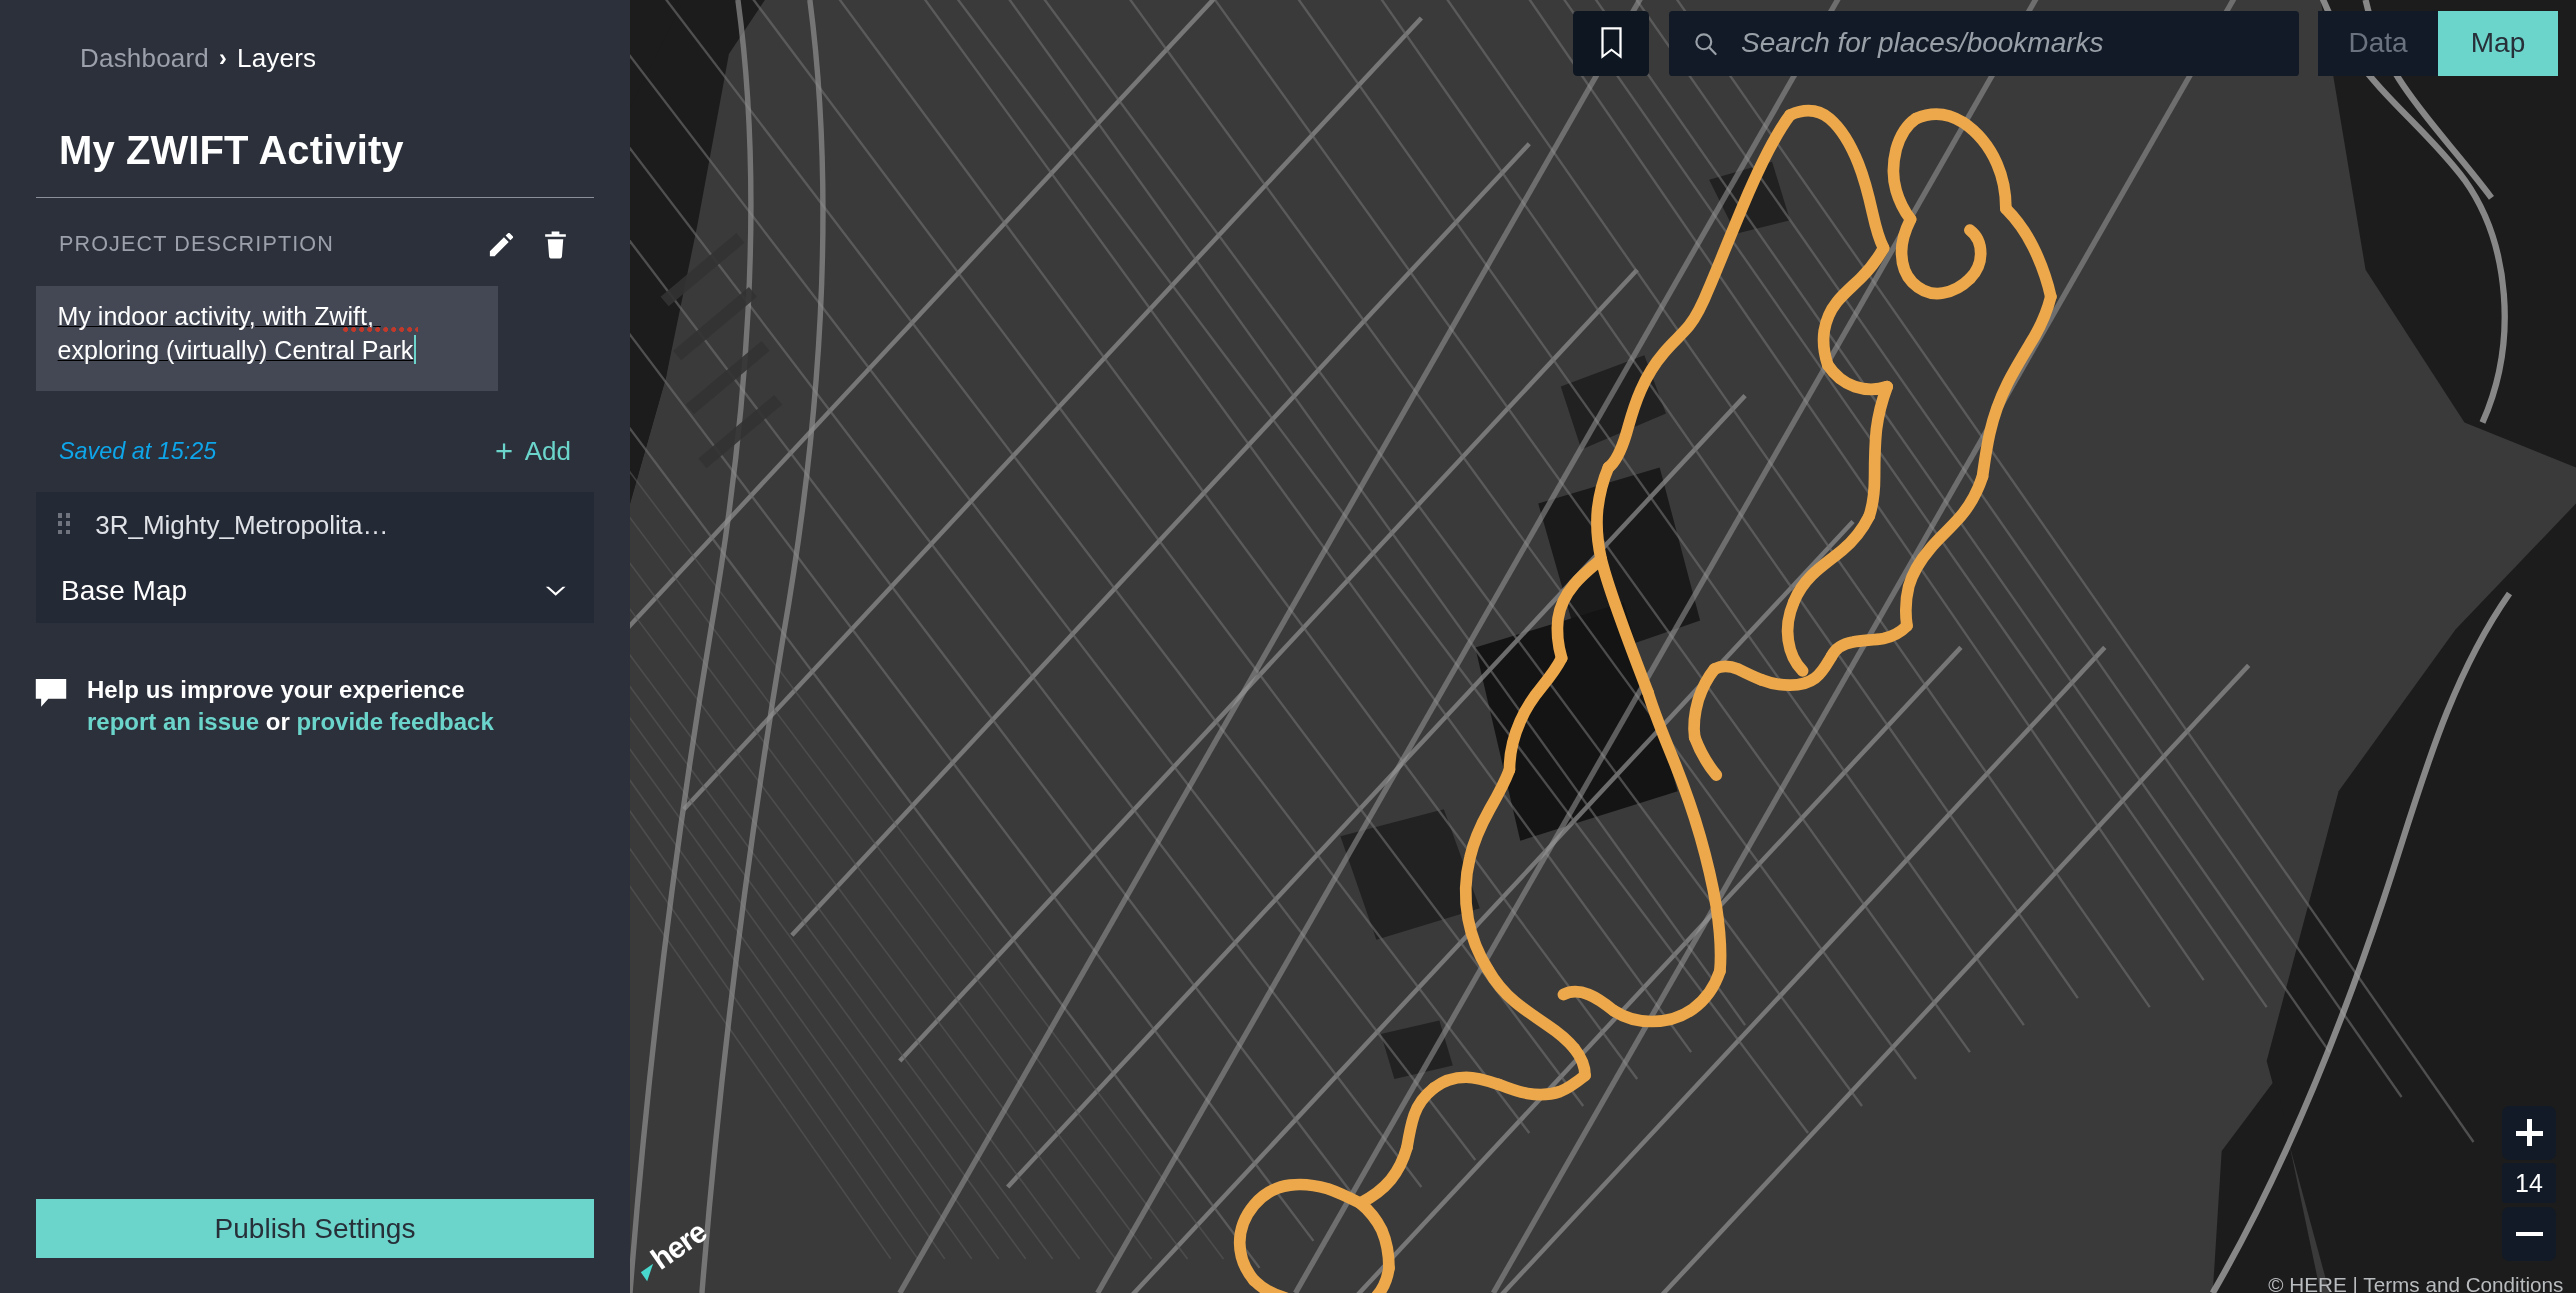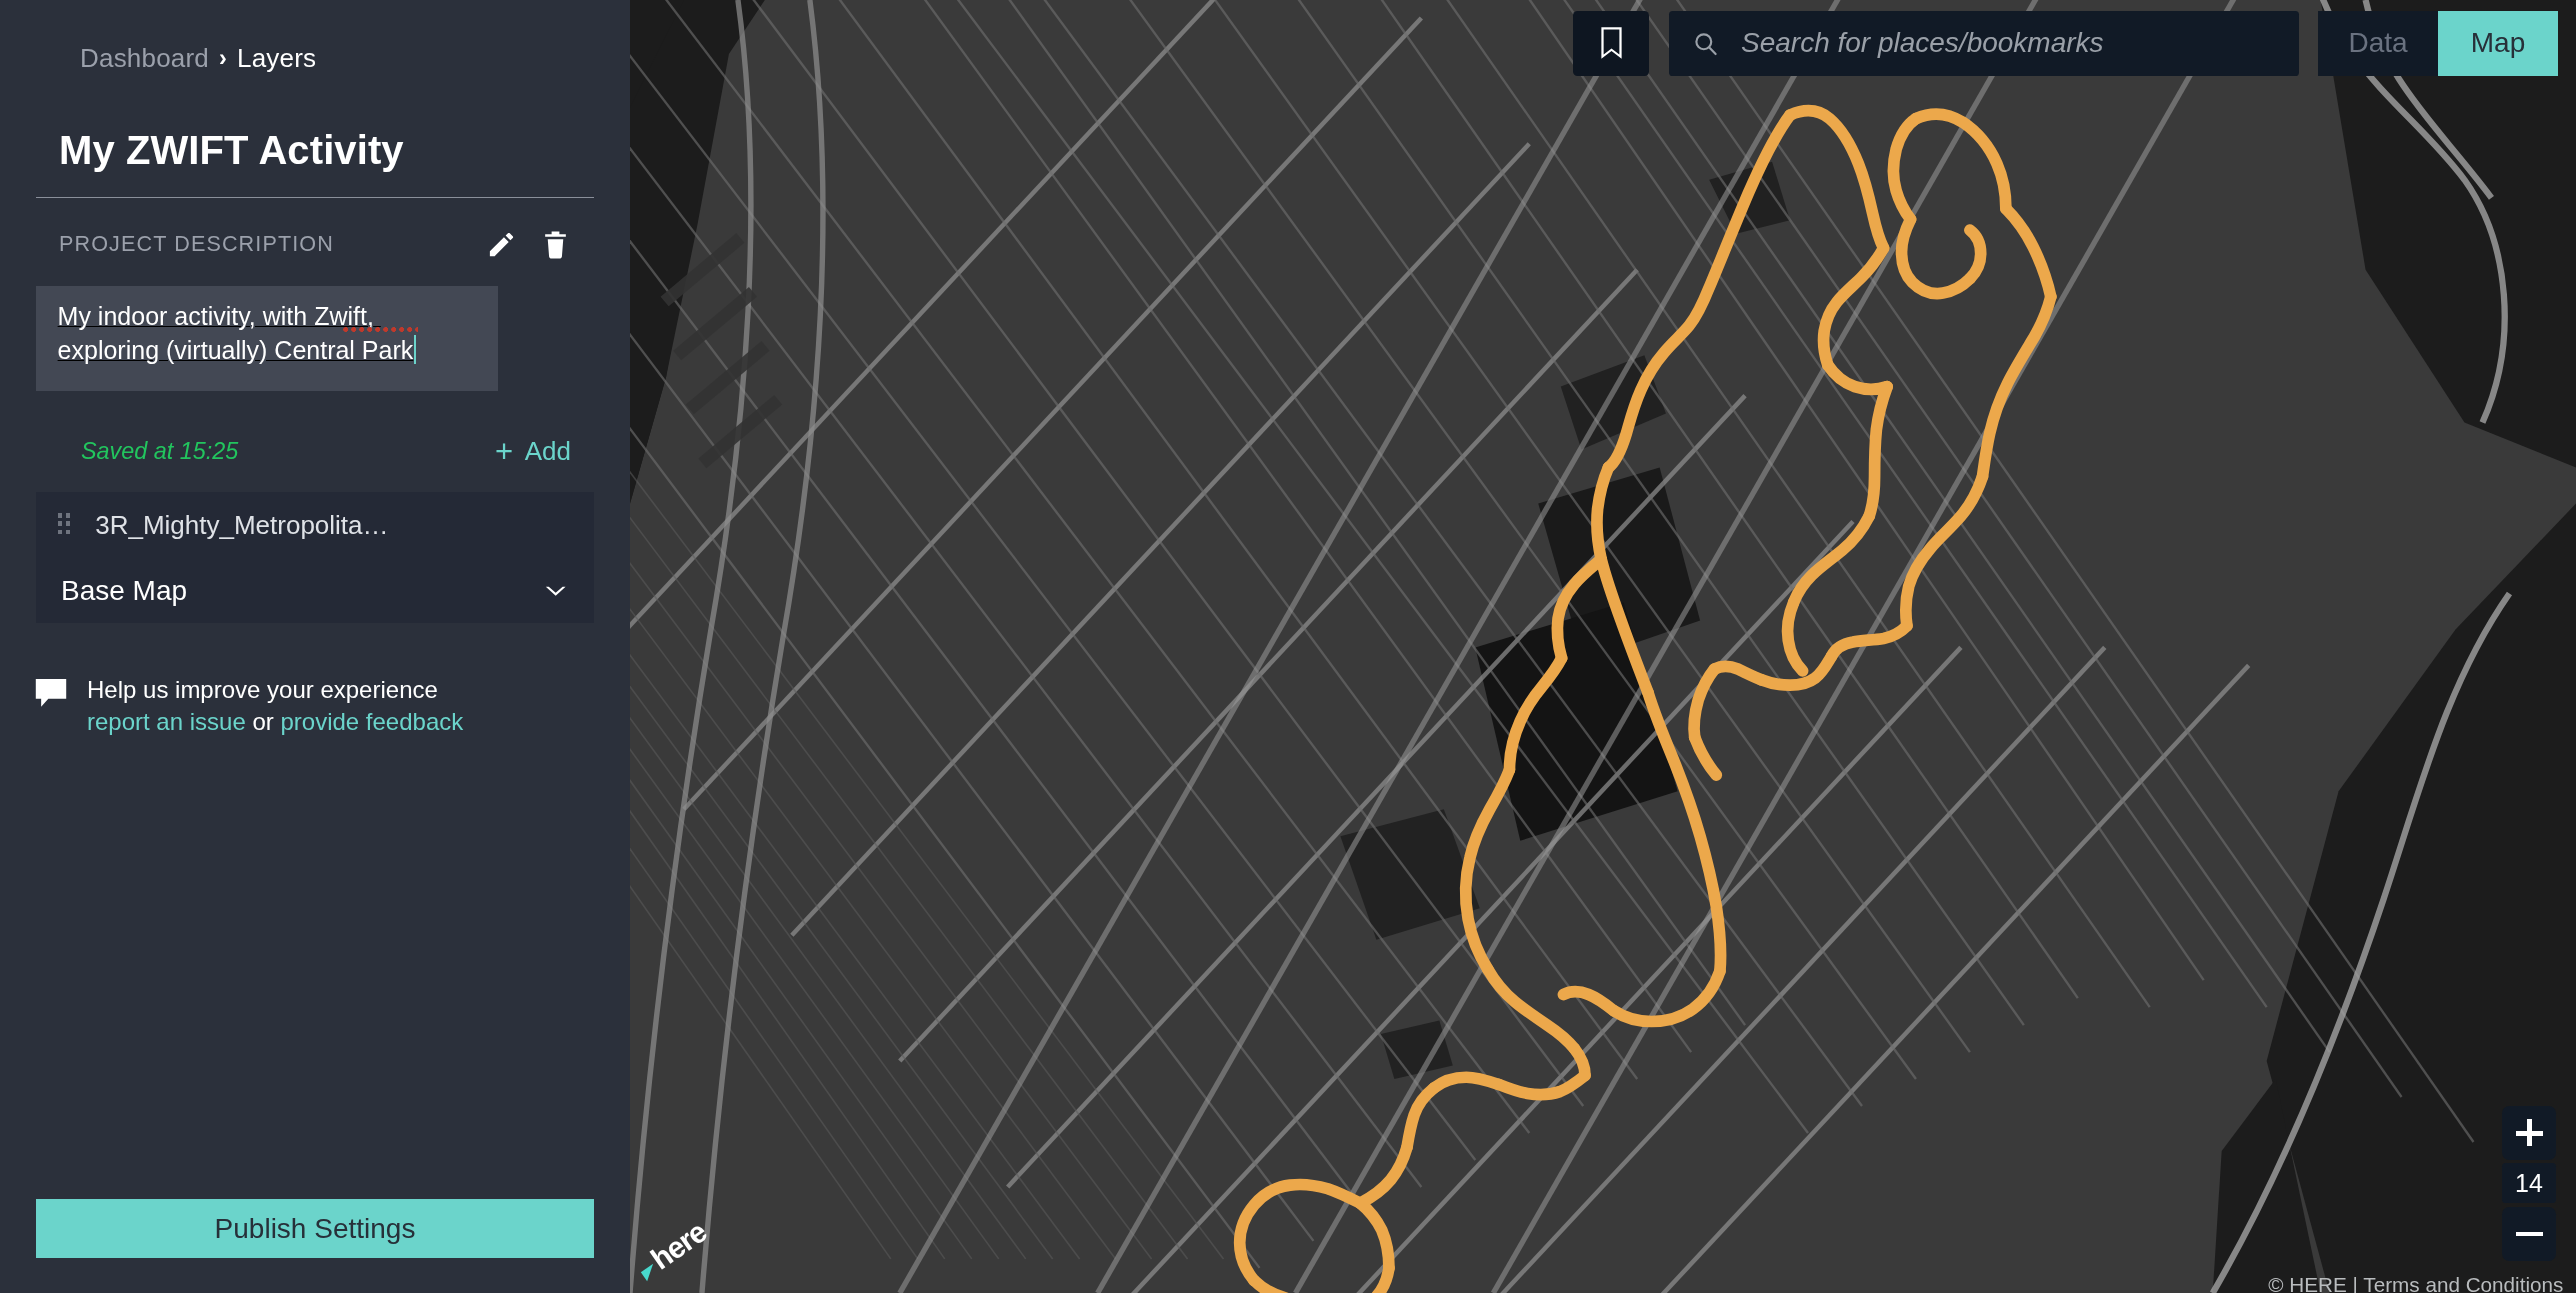--- a/index.html
+++ b/index.html
@@ -88,21 +88,21 @@
     width: 75px; height: 5.4px;
     background-image: radial-gradient(circle at 2.7px 2.7px, #c0392b 2.3px, transparent 2.7px);
     background-size: 8px 5.4px;
   }
 
   
   .saved-row {
     display: flex; align-items: center; justify-content: space-between;
     margin: 45px 0 0 0; padding: 0 59px 0 59px;
   }
-  .saved-txt { font-size: 23.4px; color: #22c55e; font-style: italic; margin-left: 22px; }
+  .saved-txt { font-size: 23.4px; color: #0ea5e9; font-style: italic; }
   .add-btn {
     display: flex; align-items: center; gap: 11.7px;
     color: #6bd4cb; font-size: 26px; cursor: pointer;
   }
   .plus { font-size: 31px; line-height: 1; font-weight: 300; }
 
   
   .layer-row {
     margin: 25px 0 0 36px; width: 558px; height: 68px;
     background: #242936;
@@ -127,21 +127,21 @@
   .chev { width: 23.4px; height: 14.4px; }
   .chev svg { width: 100%; height: 100%; display:block; }
 
   
   .feedback {
     display: flex; align-items: flex-start; gap: 19px;
     margin: 51px 0 0 34px;
   }
   .bubble { width: 34px; height: 31px; flex: 0 0 34px; margin-top: 3.6px; }
   .bubble svg { width: 100%; height: 100%; display:block; }
-  .fb-lines { line-height: 1.33; }
+  .fb-lines { line-height: 1.33; font-weight: bold; }
   .fb-l1 { font-size: 24px; color: #ffffff; }
   .fb-l2 { font-size: 24px; color: #ffffff; }
   .lnk { color: #6bd4cb; text-decoration: none; cursor: pointer; }
 
   
   .publish {
     position: absolute; left: 36px; bottom: 35px;
     width: 558px; height: 59px;
     background: #6bd4cb; color: #273039;
     border: none; font-size: 28px;

